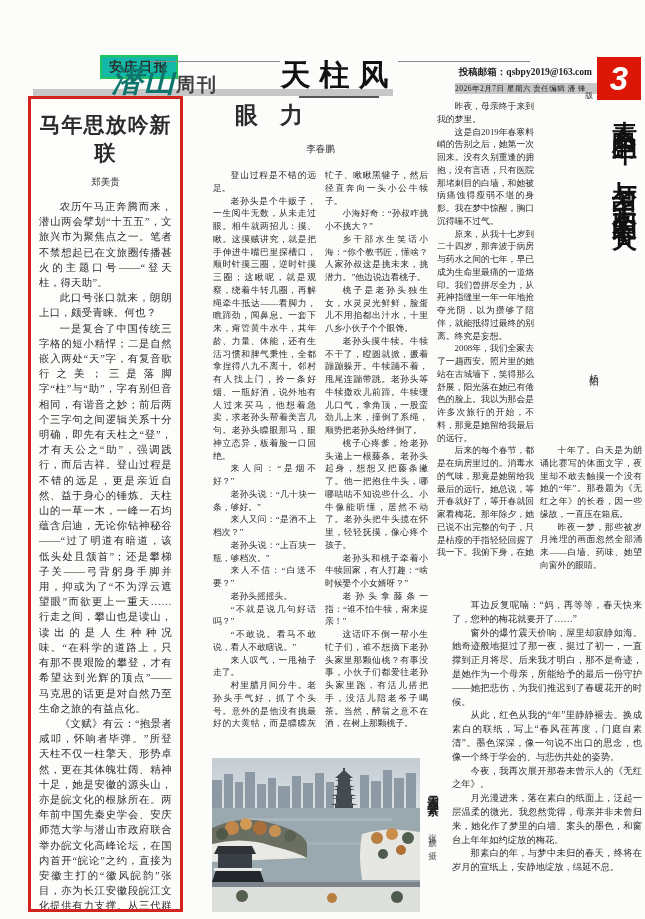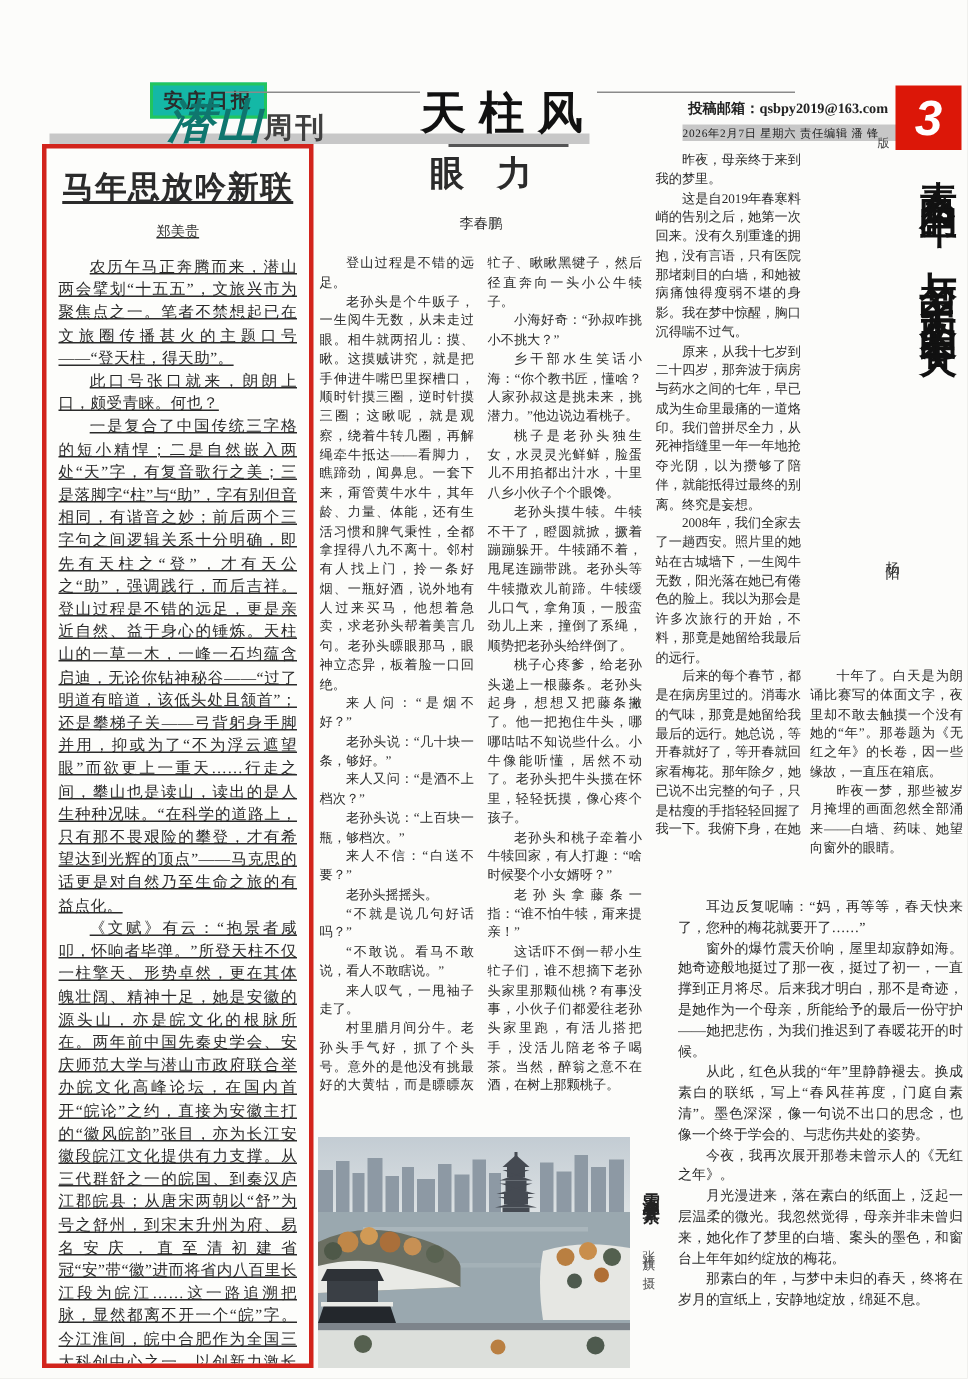--- a/index.html
+++ b/index.html
@@ -22,29 +22,29 @@
          font-size:9.5px;font-weight:bold;color:#222;}
   .datebar{position:absolute;left:455px;top:83px;width:160px;height:11px;background:#c7c7c7;
            font-size:7.5px;line-height:11px;text-align:left;color:#222;letter-spacing:0.5px;}
   .pagebox{position:absolute;left:597px;top:57px;width:44px;height:43px;background:#dc1708;
            color:#fff;font-family:"Liberation Sans",sans-serif;font-weight:bold;font-style:italic;
            font-size:33px;text-align:center;line-height:43px;}
   .ban-char{position:absolute;left:585px;top:90px;font-size:8px;color:#444;}
   
   p{margin:0;text-indent:2em;text-align:justify;text-justify:inter-ideograph;}
   
-  .left-article{position:absolute;left:28px;top:96px;width:181px;height:816px;
+  .left-article{position:absolute;left:28px;top:96px;width:155px;height:816px;
                 border:3px solid #d2241c;box-sizing:border-box;background:#fdfdfb;
-                padding:12px 8px 6px;overflow:hidden;text-decoration:underline;}
+                padding:12px 8px 6px;overflow:hidden;}
   .left-article h1{margin:0;font-size:21px;font-weight:bold;text-align:center;letter-spacing:1px;}
   .byline{font-size:9.5px;text-align:center;color:#333;margin:9px 0 10px;}
   .left-body{font-size:10.4px;line-height:15.2px;letter-spacing:0.3px;}
   
   .mid-article{position:absolute;left:213px;top:100px;width:215px;}
-  .mid-article h2{margin:0;font-size:23px;font-weight:bold;text-align:center;
+  .mid-article h2{margin:0;font-size:23px;font-weight:bold;text-align:left;
                   letter-spacing:22px;text-indent:22px;}
   .mid-article .byline{margin:12px 0 0;}
   .mid-body{margin-top:13px;height:572px;column-count:2;column-gap:9px;column-fill:auto;
             overflow:hidden;font-size:8.8px;line-height:12.75px;}
   
   .photo-wrap{position:absolute;left:212px;top:758px;width:208px;height:154px;overflow:hidden;}
   .photo-wrap svg{display:block;width:100%;height:100%;}
   .photo-caption{position:absolute;left:424px;top:786px;height:124px;
                  writing-mode:vertical-rl;text-orientation:upright;}
   .photo-caption .cap{font-size:11.5px;font-weight:bold;letter-spacing:3px;color:#222;}
@@ -200,21 +200,21 @@
   </div>
   <div class="photo-caption">
     <span class="cap">雪湖叠素</span>
     <span class="credit">张祥旗 摄</span>
   </div>
 
   <div class="right-colA">
       <p>昨夜，母亲终于来到我的梦里。</p>
       <p>这是自2019年春寒料峭的告别之后，她第一次回来。没有久别重逢的拥抱，没有言语，只有医院那堵刺目的白墙，和她被病痛蚀得瘦弱不堪的身影。我在梦中惊醒，胸口沉得喘不过气。</p>
       <p>原来，从我十七岁到二十四岁，那奔波于病房与药水之间的七年，早已成为生命里最痛的一道烙印。我们曾拼尽全力，从死神指缝里一年一年地抢夺光阴，以为攒够了陪伴，就能抵得过最终的别离。终究是妄想。</p>
-      <p>2008年，我们全家去了一趟西安。照片里的她站在古城墙下，一生阅牛无数，阳光落在她已有倦色的脸上。我以为那会是许多次旅行的开始，不料，那竟是她留给我最后的远行。</p>
+      <p>2008年，我们全家去了一趟西安。照片里的她站在古城墙下，笑得那么舒展，阳光落在她已有倦色的脸上。我以为那会是许多次旅行的开始，不料，那竟是她留给我最后的远行。</p>
       <p>后来的每个春节，都是在病房里过的。消毒水的气味，那竟是她留给我最后的远行。她总说，等开春就好了，等开春就回家看梅花。那年除夕，她已说不出完整的句子，只是枯瘦的手指轻轻回握了我一下。我俯下身，在她</p>
     </div>
   <div class="right-colB">
     <div class="vtitle-row">
       <span class="vauthor">杨阳</span>
       <span class="vtitle">素白的年，与梦中未归的春天</span>
     </div>
     <div class="colb-text">
         <p>十年了。白天是为朗诵比赛写的体面文字，夜里却不敢去触摸一个没有她的“年”。那卷题为《无红之年》的长卷，因一些缘故，一直压在箱底。</p>
         <p>昨夜一梦，那些被岁月掩埋的画面忽然全部涌来——白墙、药味、她望向窗外的眼睛。</p>

